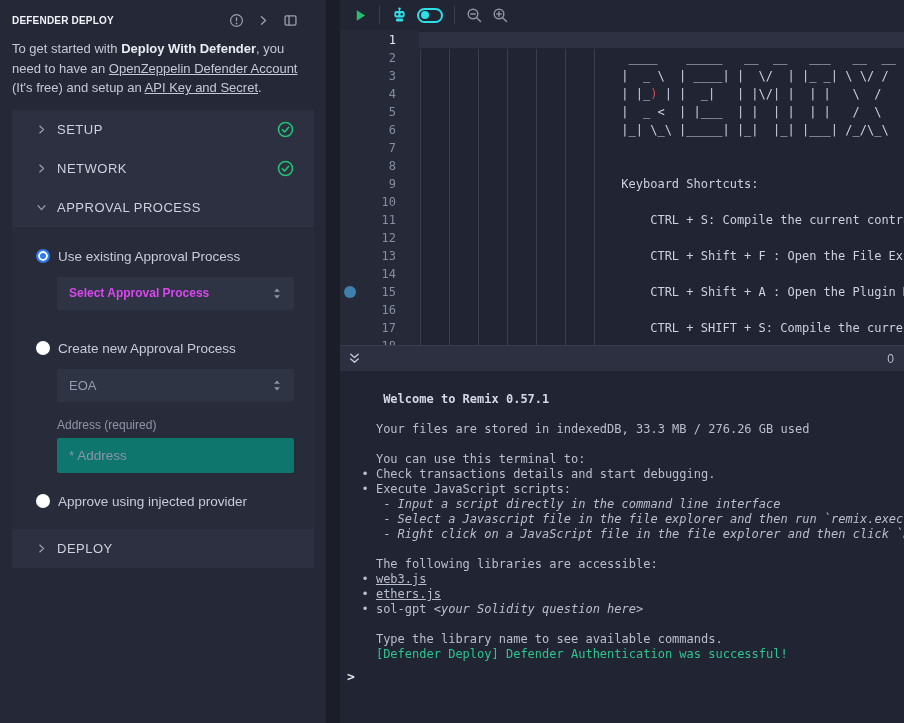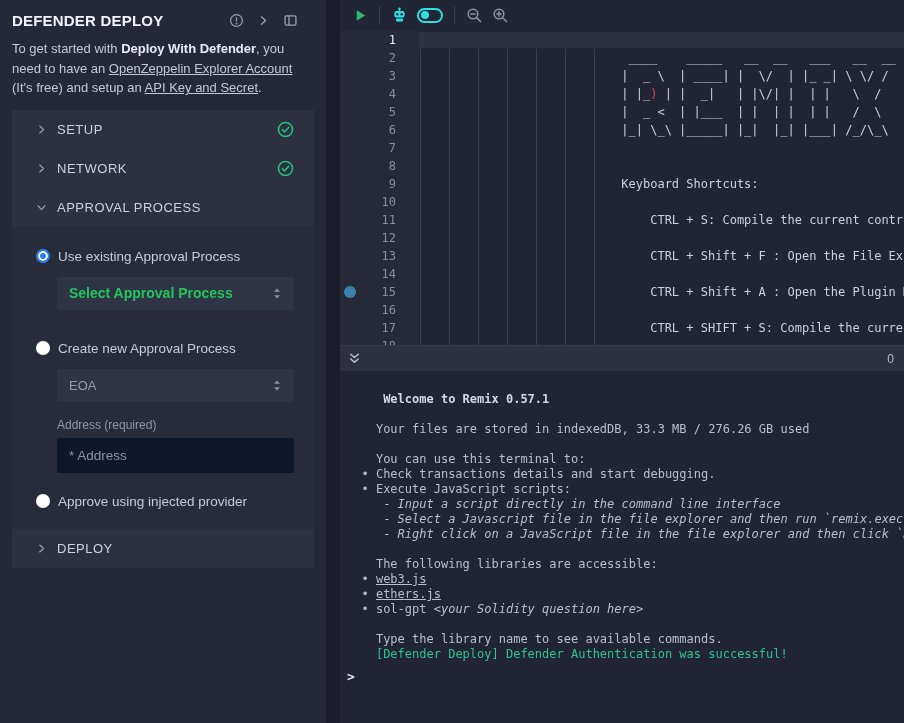--- a/index.html
+++ b/index.html
@@ -3,45 +3,45 @@
 <meta charset="utf-8">
 <style>
   * { margin:0; padding:0; box-sizing:border-box; }
   html,body { width:904px; height:723px; overflow:hidden; background:#1b1e29;
               font-family:"Liberation Sans", sans-serif; }
   .app { display:flex; width:904px; height:723px; }
 
   
   .sidebar { width:326px; height:723px; background:#252937; padding:0 12px; flex:none; }
   .sb-header { display:flex; align-items:center; padding-top:8px; height:32px; }
-  .sb-title { font-size:15px; font-weight:700; color:#f1f3f8; letter-spacing:.2px; }
+  .sb-title { font-size:10px; font-weight:700; color:#f1f3f8; letter-spacing:.2px; }
   .sb-icons { margin-left:auto; margin-right:16px; display:flex; align-items:center; gap:13px; color:#9aa0b2; }
   .sb-icons svg { display:block; }
   .intro { margin-top:7px; font-size:13px; line-height:19.5px; color:#c5c9d6; }
   .intro b { color:#e9ebf2;text-align:center; }
   .lnk { color:#c5c9d6; text-decoration:underline; cursor:pointer; }
   .sections { margin-top:12px; display:flex; flex-direction:column; }
   .sec-h { background:#2c3040; height:39px; display:flex; align-items:center;
            padding:0 20px 0 24px; color:#ced2de; font-size:13px; letter-spacing:.5px; cursor:pointer; }
   .sec-h .chev { color:#9aa0b2; margin-right:10px; display:flex; }
   .sec-h .check { margin-left:auto; display:flex; }
   .sec-body { background:#282c3a; padding:2px 20px 20px 24px; }
   .radio-row { display:flex; align-items:center; gap:8px; margin-top:20px; }
   .radio { width:14px; height:14px; border-radius:50%; flex:none; cursor:pointer; }
   .radio.on  { background:#2e7ce9; border:2px solid #2e7ce9; box-shadow:inset 0 0 0 2px #fff; }
   .radio.off { background:#ffffff; }
   .radio-label { font-size:13.5px; color:#c7cbd8; }
   .selectbox { margin:13px 0 0 21px; height:33px; background:#2f3444; border-radius:2px;
                display:flex; align-items:center; justify-content:space-between;
                padding:0 12px; cursor:pointer; }
-  .selectbox .val-strong { font-size:14px; font-weight:700; color:#22c55e; }
+  .selectbox .val-strong { font-size:12px; font-weight:700; color:#d946ef; }
   .selectbox .val-muted  { font-size:13px; color:#969cb0; }
   .updown { color:#8d93a4; display:flex; }
   .field-label { margin:16px 0 0 21px; font-size:12px; color:#8f95a8; }
-  .text-input { margin:6px 0 0 21px; width:calc(100% - 21px); height:35px; background:#0f172a;
+  .text-input { margin:6px 0 0 21px; width:calc(100% - 21px); height:35px; background:#0f766e;
                 border:none; border-radius:2px; padding:0 12px; font-size:13.5px;
                 color:#c7cbd8; font-family:"Liberation Sans", sans-serif; }
   .text-input::placeholder { color:#8d93a7; }
 
   
   .divider { width:14px; background:#1b1e29; flex:none; cursor:col-resize; }
 
   
   .main { flex:1; display:flex; flex-direction:column; min-width:0; }
   .toolbar { height:30px; background:#222634; display:flex; align-items:center; flex:none; }
@@ -101,21 +101,21 @@
           <svg width="15" height="15" viewBox="0 0 16 16">
               <rect x="2.2" y="3" width="11.6" height="10" rx="1.5" fill="none" stroke="currentColor" stroke-width="1.4"></rect>
               <line x1="6.4" y1="3" x2="6.4" y2="13" stroke="currentColor" stroke-width="1.4"></line>
             </svg>
         </span>
       </div>
     </div>
 
     <div class="intro">
         <div><span>To get started with </span><b>Deploy With Defender</b><span>, you</span></div>
-        <div><span>need to have an </span><a class="lnk">OpenZeppelin Explorer Account</a></div>
+        <div><span>need to have an </span><a class="lnk">OpenZeppelin Defender Account</a></div>
         <div><span>(It's free) and setup an </span><a class="lnk">API Key and Secret</a><span>.</span></div>
       </div>
 
     <div class="sections">
 
       <div class="sec-h">
         <span class="chev">
           <svg width="11" height="11" viewBox="0 0 16 16">
               <path d="M5.5 3 L11 8 L5.5 13" fill="none" stroke="currentColor" stroke-width="1.8" stroke-linecap="round" stroke-linejoin="round"></path>
             </svg>

